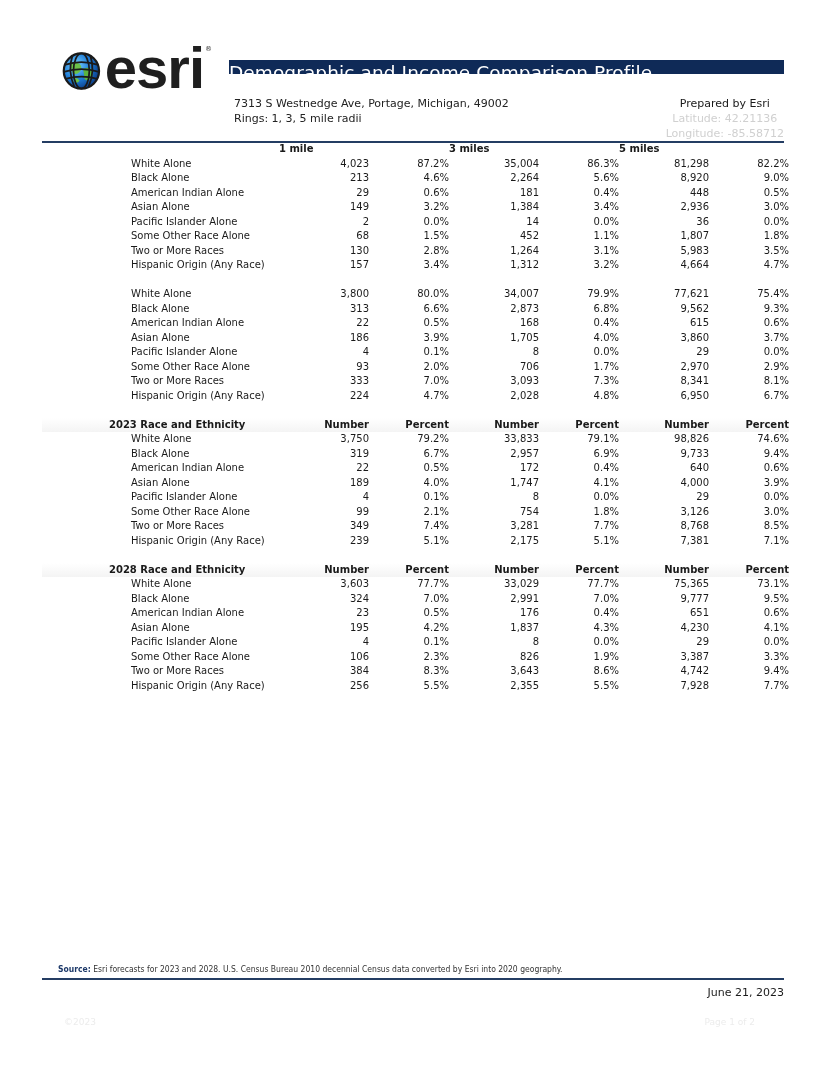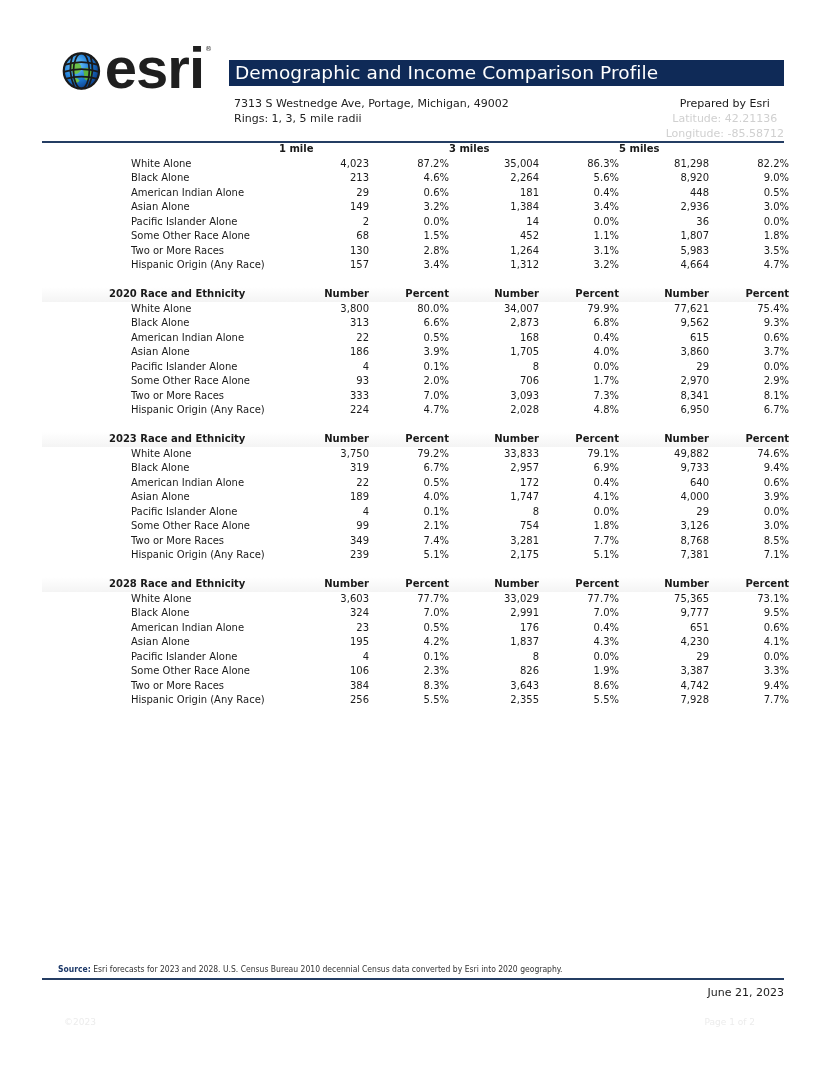--- a/index.html
+++ b/index.html
@@ -3,22 +3,22 @@
 <meta charset="utf-8">
 <style>
   html, body { margin: 0; padding: 0; background: #ffffff; }
   body { width: 825px; height: 1068px; position: relative; overflow: hidden;
          font-family: "DejaVu Sans", "Liberation Sans", sans-serif; color: #1a1a1a; }
   .logo { position: absolute; left: 62px; top: 45px; width: 150px; height: 52px; display: flex; align-items: center; }
   .logo svg { display: block; }
   .logo-text { font-family: "Liberation Sans", sans-serif; font-weight: bold; font-size: 58px; color: #1f1f1f;
                letter-spacing: -1px; margin-left: 4px; line-height: 1; position: relative; top: -3px; }
   .logo-reg { font-size: 7px; position: relative; top: -22px; margin-left: 1px; color: #333; }
-  .title-bar { position: absolute; left: 229px; top: 60px; width: 555px; height: 26px; background: #0f2a57;
-               color: #ffffff; font-size: 18.5px; line-height: 26px; padding-left: 6px; box-sizing: border-box;
+  .title-bar { position: absolute; left: 229px; top: 60px; width: 555px; height: 14px; background: #0f2a57;
+               color: #ffffff; font-size: 18.5px; line-height: 26px; padding-left: 0; box-sizing: border-box;
                font-family: "DejaVu Sans", sans-serif; letter-spacing: 0.1px; }
   .addr { position: absolute; left: 234px; top: 96px; font-size: 11px; line-height: 15px; color: #222; }
   .prepared { position: absolute; right: 41px; top: 96px; font-size: 11px; line-height: 15px; text-align: center; }
   .prepared .faint { color: #d0d0d0; }
   .rule-top { position: absolute; left: 42px; top: 141px; width: 742px; height: 2px; background: #243d63; }
   table.data { position: absolute; left: 42px; top: 142px; width: 742px; border-collapse: collapse;
                font-size: 10px; table-layout: fixed; }
   table.data td { padding: 0; height: 14.5px; line-height: 14.5px; white-space: nowrap; }
   .c-label { width: 237px; }
   .c-num { width: 90px; }
@@ -166,29 +166,20 @@
         <td class="num">157</td>
         <td class="num">3.4%</td>
         <td class="num">1,312</td>
         <td class="num">3.2%</td>
         <td class="num">4,664</td>
         <td class="num">4.7%</td>
       </tr>
       <tr class="gap">
         <td colspan="7"></td>
       </tr>
-      <tr class="hdr-row">
-        <td class="hdr-label">2020 Race and Ethnicity</td>
-        <td class="hdr">Number</td>
-        <td class="hdr">Percent</td>
-        <td class="hdr">Number</td>
-        <td class="hdr">Percent</td>
-        <td class="hdr">Number</td>
-        <td class="hdr">Percent</td>
-      </tr>
       <tr>
         <td class="row-label">White Alone</td>
         <td class="num">3,800</td>
         <td class="num">80.0%</td>
         <td class="num">34,007</td>
         <td class="num">79.9%</td>
         <td class="num">77,621</td>
         <td class="num">75.4%</td>
       </tr>
       <tr>
@@ -265,21 +256,21 @@
         <td class="hdr">Percent</td>
         <td class="hdr">Number</td>
         <td class="hdr">Percent</td>
       </tr>
       <tr>
         <td class="row-label">White Alone</td>
         <td class="num">3,750</td>
         <td class="num">79.2%</td>
         <td class="num">33,833</td>
         <td class="num">79.1%</td>
-        <td class="num">49,882</td>
+        <td class="num">98,826</td>
         <td class="num">74.6%</td>
       </tr>
       <tr>
         <td class="row-label">Black Alone</td>
         <td class="num">319</td>
         <td class="num">6.7%</td>
         <td class="num">2,957</td>
         <td class="num">6.9%</td>
         <td class="num">9,733</td>
         <td class="num">9.4%</td>

